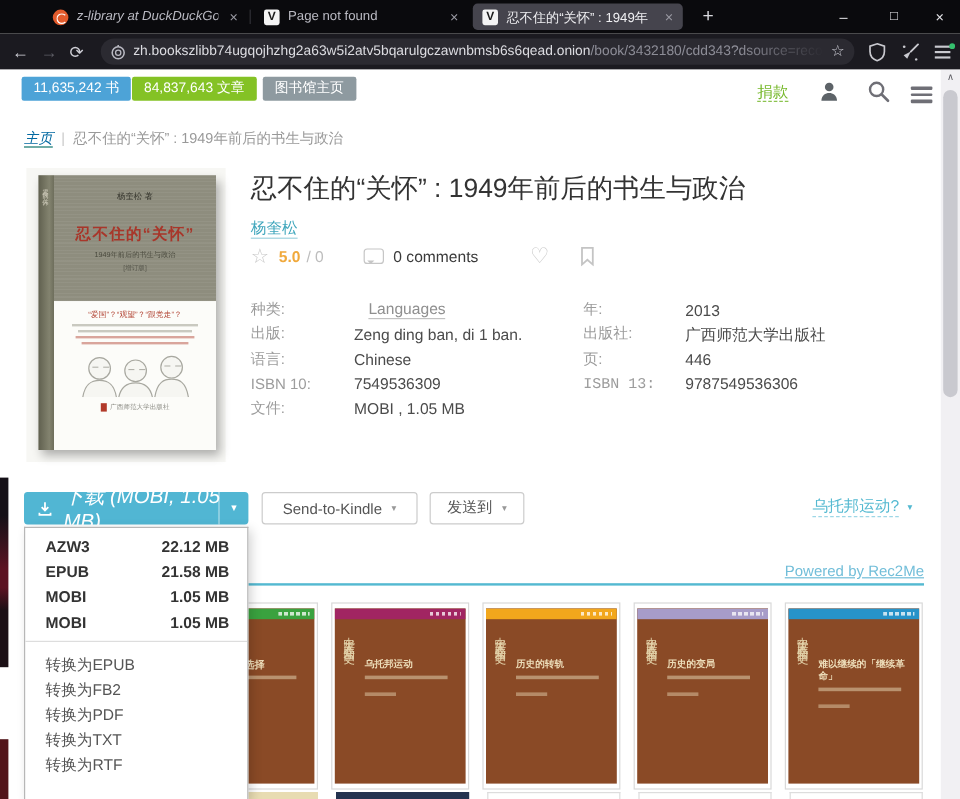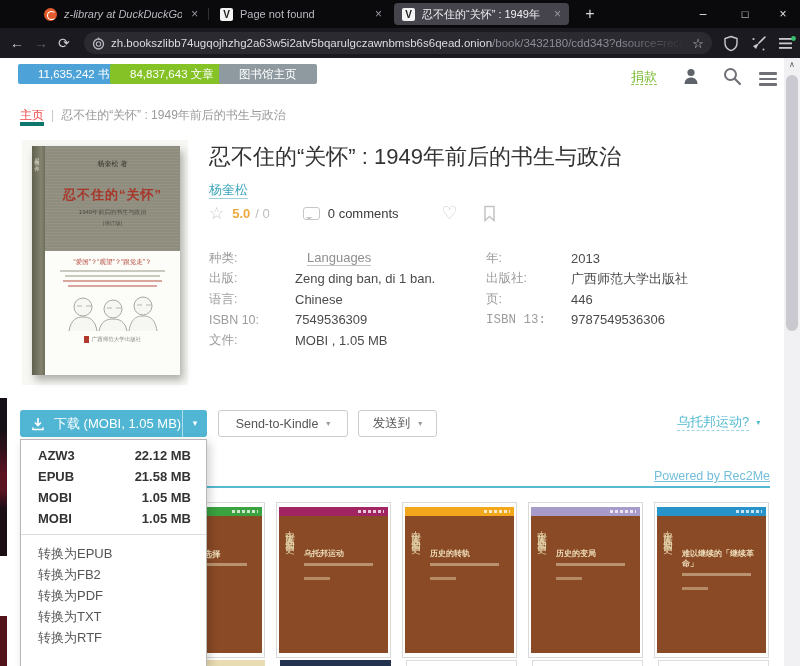--- a/index.html
+++ b/index.html
@@ -26,27 +26,27 @@
   .urltext .dom{color:#dcdce1;}
   .urltext .pth{color:#8d8d97;}
   .urlstar{color:#c7c7cf;font-size:13px;flex:none;}
 
   
   .page{position:absolute;top:58px;left:0;width:784px;height:608px;background:#fff;}
   .scrollbar{position:absolute;top:58px;right:0;width:16px;height:608px;background:#f1f0f3;}
   .sb-arrow{position:absolute;top:2px;left:0;width:16px;text-align:center;font-size:8px;color:#5a5a60;}
   .sb-thumb{position:absolute;top:17px;left:2px;width:12px;height:256px;background:#c9c9cf;border-radius:6px;}
 
-  .badge{position:absolute;top:64px;height:20px;line-height:20px;padding:0 20px;color:#fff;font-size:11.5px;border-radius:2px;}
+  .badge{position:absolute;top:64px;height:20px;line-height:20px;padding:0 10px;color:#fff;font-size:11.5px;border-radius:2px;}
   .donate{position:absolute;left:631px;top:69px;font-size:13px;color:#76b82a;border-bottom:1px dashed #8cc34f;line-height:15px;}
   .hicon{position:absolute;top:66px;}
   .burger span{display:block;width:18px;height:2.5px;background:#6f6f76;margin:3px 0;border-radius:1px;}
 
   .crumb{position:absolute;left:20px;top:107px;font-size:12px;color:#999;}
-  .crumb .home{color:#ef4444;border-bottom:4px solid #0f766e;}
+  .crumb .home{color:#0369a1;border-bottom:1px solid #0f766e;font-style:italic;}
   .crumb .sep{color:#c9c9c9;margin:0 7px;}
 
   
   .bigcover{position:absolute;left:22px;top:140px;width:166px;height:245px;background:#f7f7f4;}
   .book3d{position:absolute;left:10px;top:6px;right:8px;bottom:10px;display:flex;box-shadow:3px 5px 8px rgba(0,0,0,.30);}
   .spine{width:13px;background:linear-gradient(90deg,#60604f,#83836f 70%,#6e6e5c);position:relative;}
   .spinetxt{position:absolute;left:2px;top:8px;writing-mode:vertical-rl;font-size:5px;color:#d8d4c4;letter-spacing:1px;opacity:.85;}
   .front{flex:1;display:flex;flex-direction:column;background:#fff;}
   .ftop{height:46%;background:#8e8d7e;background-image:repeating-linear-gradient(0deg,rgba(255,255,255,.05) 0 1px,transparent 1px 3px);text-align:center;display:flex;flex-direction:column;align-items:center;}
   .c-authorline{font-size:7px;color:#32322a;margin-top:13px;}
@@ -73,21 +73,21 @@
   .rheart{font-size:18px;color:#cbcbcb;margin-right:25px;line-height:18px;}
 
   .dcol{position:absolute;font-size:13px;}
   .drow{display:flex;align-items:center;height:20.5px;}
   .dlbl{color:#9c9c9c;font-size:12.5px;flex:none;}
   .dval{color:#4b4b4b;}
   .dlink{color:#8f8f8f;border-bottom:1px solid #c2c2c2;line-height:15px;margin-left:12px;}
 
   
   .btn-dl{position:absolute;left:20px;top:410px;width:187px;height:27px;background:#51b6d3;border-radius:3px;color:#fff;display:flex;align-items:center;box-sizing:border-box;}
-  .btn-dl .lab{font-size:13px;margin-left:9px;}
+  .btn-dl .lab{font-size:17px;margin-left:9px;font-style:italic;}
   .dl-caret{position:absolute;right:0;top:0;width:24px;height:27px;border-left:1px solid rgba(255,255,255,.55);text-align:center;line-height:27px;font-size:9px;color:#fff;}
   .btn-w{position:absolute;top:410px;height:27px;background:#fff;border:1px solid #ccc;border-radius:3px;box-sizing:border-box;display:flex;align-items:center;justify-content:center;gap:8px;font-size:12.5px;color:#555;}
   .wcaret{font-size:8px;color:#999;}
   .report{position:absolute;left:677px;top:414px;font-size:13px;color:#54b9d1;display:flex;gap:7px;align-items:center;}
   .report .lab{border-bottom:1px dashed #9ed7e6;line-height:16px;}
   .report .wcaret{color:#54b9d1;}
 
   
   .menu{position:absolute;left:20px;top:439px;width:187px;height:227px;background:#fff;border:1px solid #b7b7b7;border-bottom:none;box-shadow:3px 3px 9px rgba(0,0,0,.18);z-index:40;box-sizing:border-box;padding-top:5px;overflow:hidden;}
   .fmt{display:flex;justify-content:space-between;align-items:center;height:21px;padding:0 15px 0 17px;font-size:13px;color:#333;font-weight:bold;}

